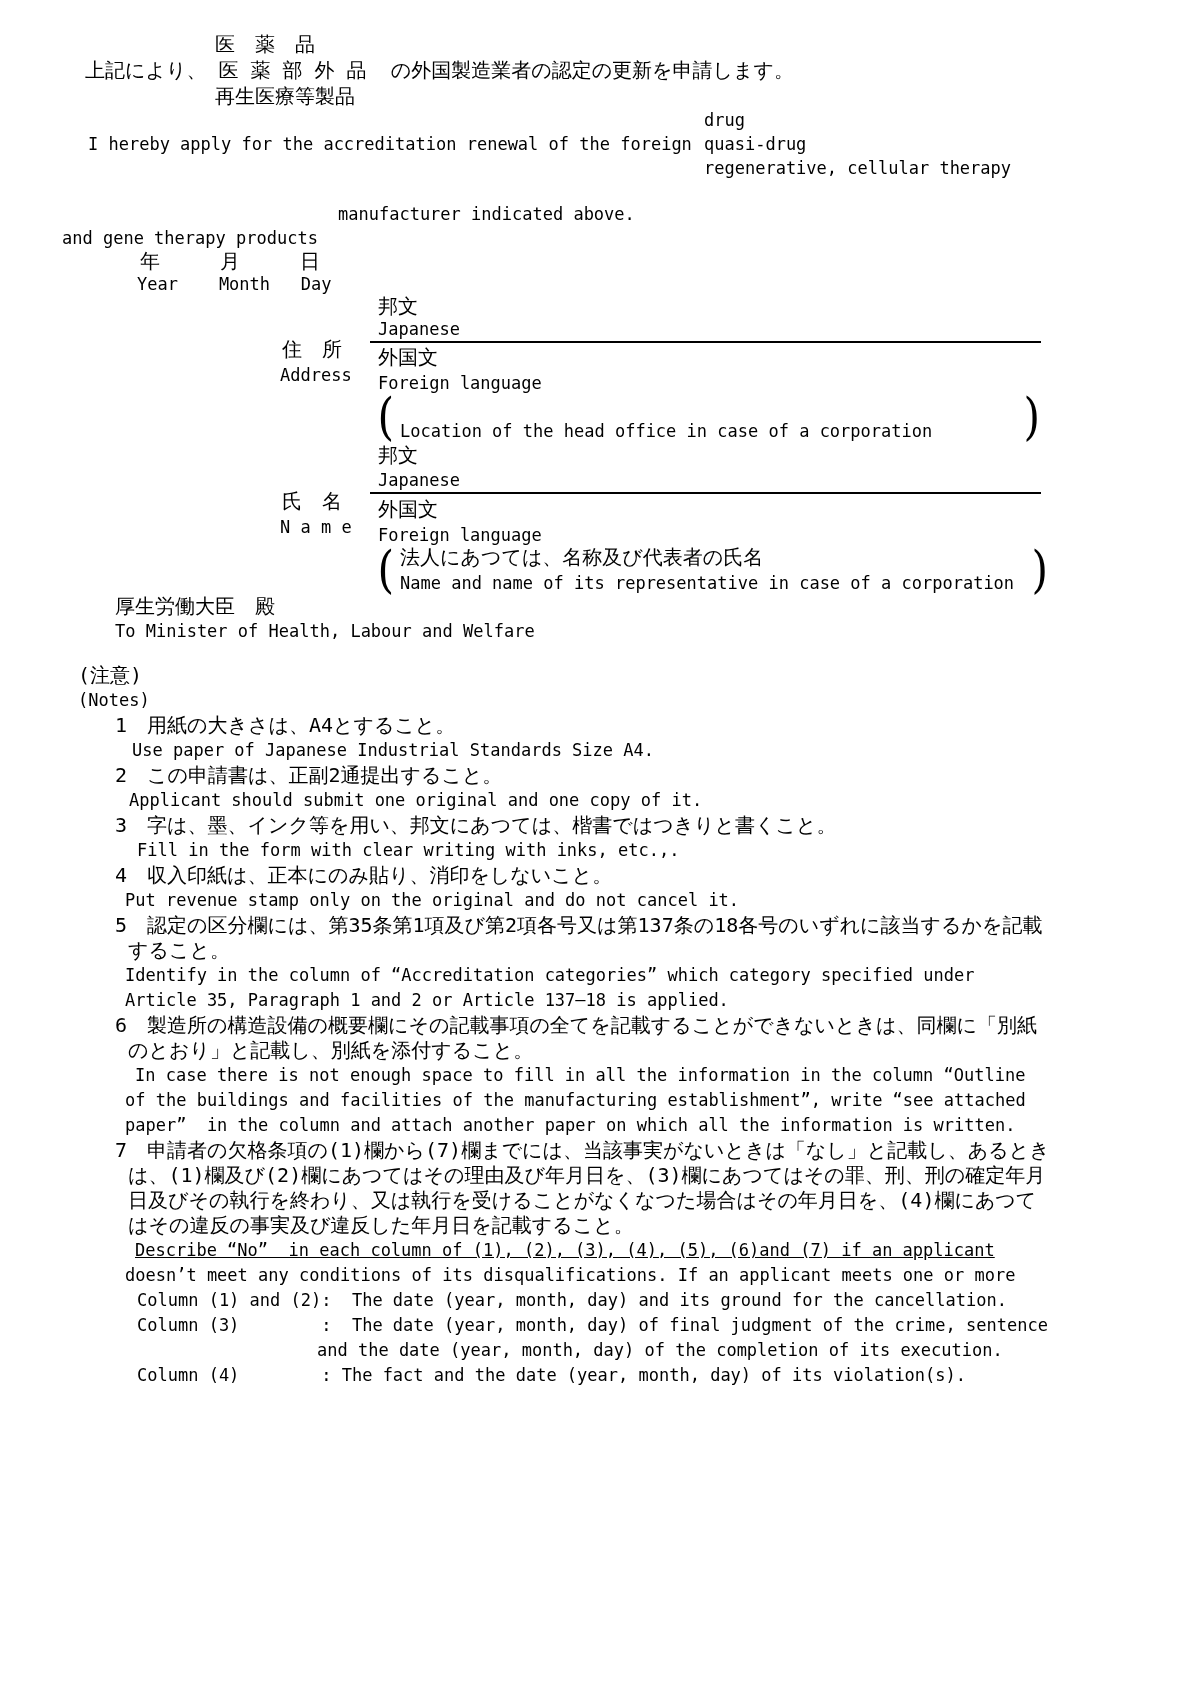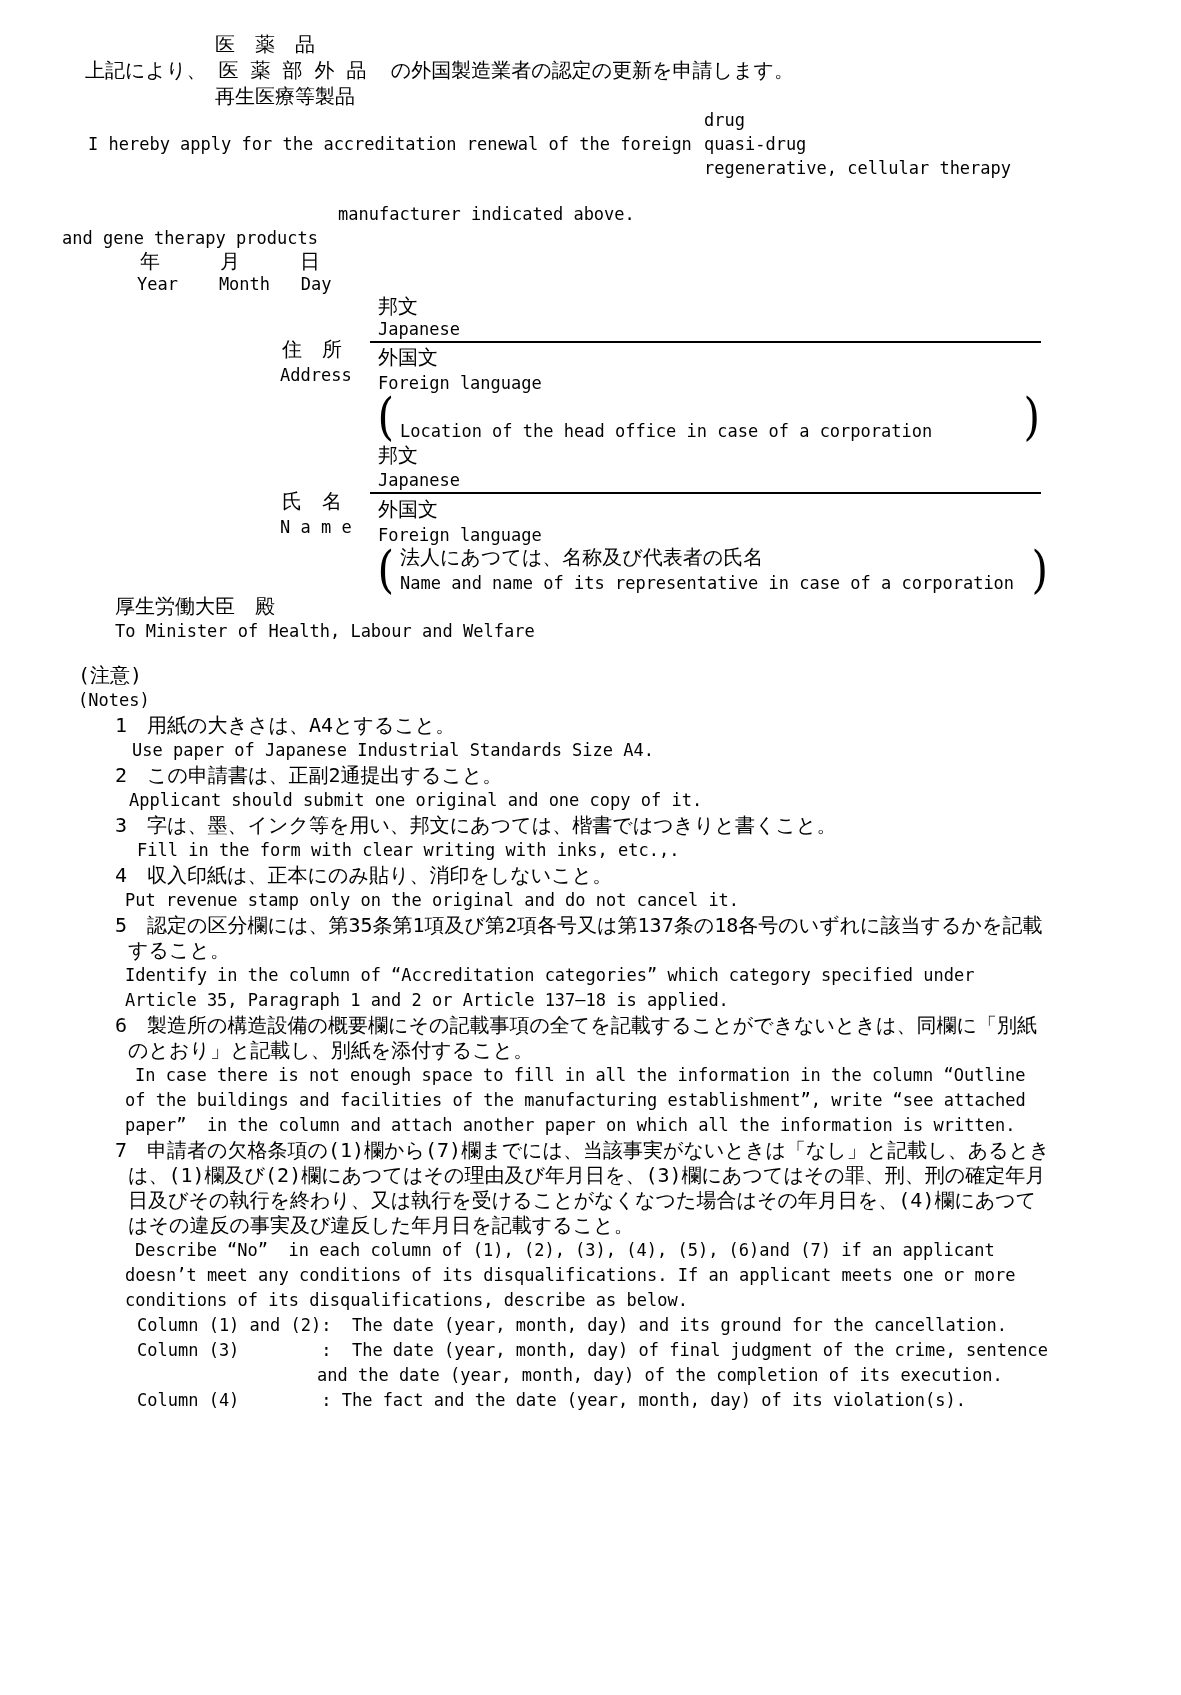--- a/index.html
+++ b/index.html
@@ -120,22 +120,21 @@
       <div class="note-line en" style="padding-left: 47px;">Article 35, Paragraph 1 and 2 or Article 137—18 is applied.</div>
       <div class="note-line jp" style="padding-left: 37px;">6　製造所の構造設備の概要欄にその記載事項の全てを記載することができないときは、同欄に「別紙</div>
       <div class="note-line jp" style="padding-left: 50px;">のとおり」と記載し、別紙を添付すること。</div>
       <div class="note-line en" style="padding-left: 57px;">In case there is not enough space to fill in all the information in the column “Outline</div>
       <div class="note-line en" style="padding-left: 47px;">of the buildings and facilities of the manufacturing establishment”, write “see attached</div>
       <div class="note-line en" style="padding-left: 47px;">paper”  in the column and attach another paper on which all the information is written.</div>
       <div class="note-line jp" style="padding-left: 37px;">7　申請者の欠格条項の(1)欄から(7)欄までには、当該事実がないときは「なし」と記載し、あるとき</div>
       <div class="note-line jp" style="padding-left: 50px;">は、(1)欄及び(2)欄にあつてはその理由及び年月日を、(3)欄にあつてはその罪、刑、刑の確定年月</div>
       <div class="note-line jp" style="padding-left: 50px;">日及びその執行を終わり、又は執行を受けることがなくなつた場合はその年月日を、(4)欄にあつて</div>
       <div class="note-line jp" style="padding-left: 50px;">はその違反の事実及び違反した年月日を記載すること。</div>
-      <div class="note-line en" style="padding-left: 57px;">Describe “No”  in each column of (1), (2), (3), (4), (5), (6)and (7) if an applicant</div>
+      <div class="note-line en" style="padding-left: 57px; text-decoration: underline;">Describe “No”  in each column of (1), (2), (3), (4), (5), (6)and (7) if an applicant</div>
       <div class="note-line en" style="padding-left: 47px;">doesn’t meet any conditions of its disqualifications. If an applicant meets one or more</div>
-      <div class="note-line en" style="padding-left: 47px;">conditions of its disqualifications, describe as below.</div>
       <div class="note-line en" style="padding-left: 59px;">Column (1) and (2):  The date (year, month, day) and its ground for the cancellation.</div>
       <div class="note-line en" style="padding-left: 59px;">Column (3)        :  The date (year, month, day) of final judgment of the crime, sentence</div>
       <div class="note-line en" style="padding-left: 239px;">and the date (year, month, day) of the completion of its execution.</div>
       <div class="note-line en" style="padding-left: 59px;">Column (4)        : The fact and the date (year, month, day) of its violation(s).</div>
     </div>
 
 </div>
 
 </body></html>

